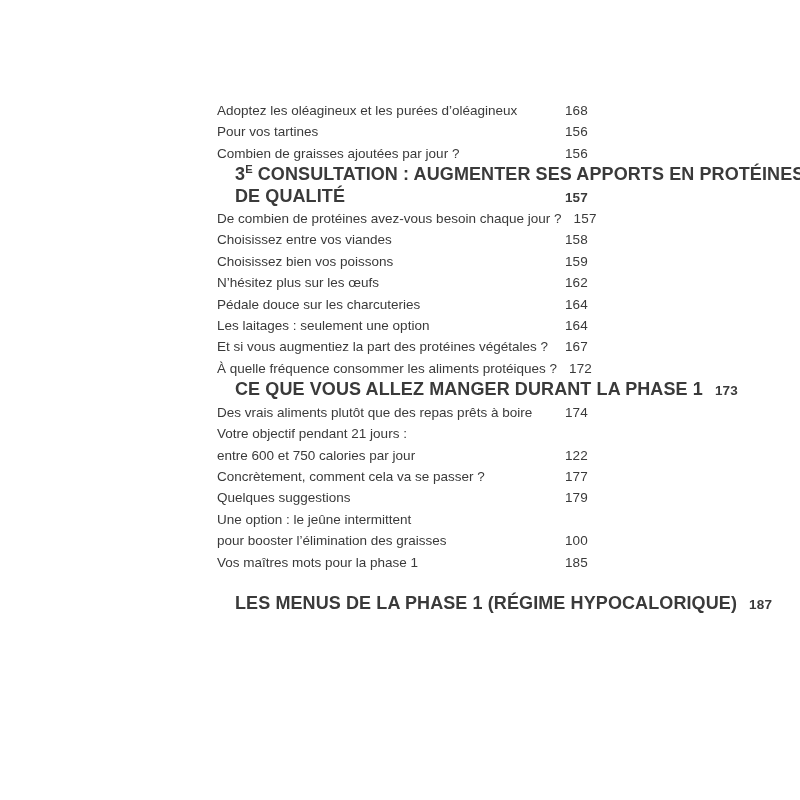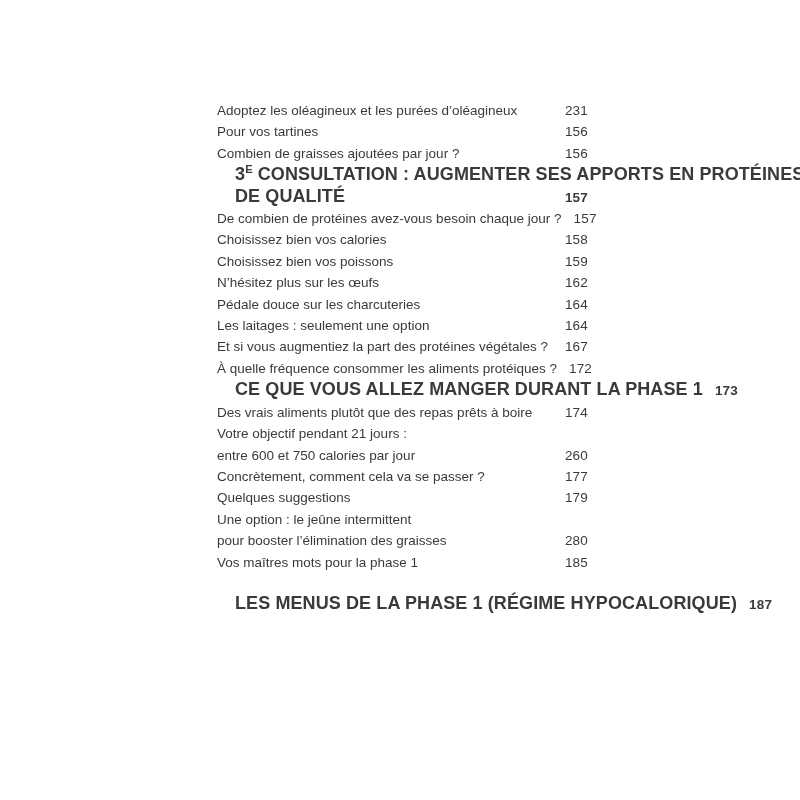--- a/index.html
+++ b/index.html
@@ -70,21 +70,21 @@
   }
 </style>
 </head>
 <body>
 
 <div class="page-canvas">
   <div class="toc">
 
     <div class="row sub">
       <span class="label">Adoptez les oléagineux et les purées d’oléagineux</span>
-      <span class="page">231</span>
+      <span class="page">168</span>
     </div>
     <div class="row sub">
       <span class="label">Pour vos tartines</span>
       <span class="page">156</span>
     </div>
     <div class="row sub">
       <span class="label">Combien de graisses ajoutées par jour ?</span>
       <span class="page">156</span>
     </div>
 
@@ -95,21 +95,21 @@
     <div class="row chaptitle">
       <span class="label">DE QUALITÉ</span>
       <span class="page">157</span>
     </div>
 
     <div class="row sub">
       <span class="label">De combien de protéines avez-vous besoin chaque jour ?</span>
       <span class="page">157</span>
     </div>
     <div class="row sub">
-      <span class="label">Choisissez bien vos calories</span>
+      <span class="label">Choisissez entre vos viandes</span>
       <span class="page">158</span>
     </div>
     <div class="row sub">
       <span class="label">Choisissez bien vos poissons</span>
       <span class="page">159</span>
     </div>
     <div class="row sub">
       <span class="label">N’hésitez plus sur les œufs</span>
       <span class="page">162</span>
     </div>
@@ -138,37 +138,37 @@
     <div class="row sub">
       <span class="label">Des vrais aliments plutôt que des repas prêts à boire</span>
       <span class="page">174</span>
     </div>
     <div class="row sub">
       <span class="label">Votre objectif pendant 21 jours :</span>
       <span class="page"></span>
     </div>
     <div class="row sub">
       <span class="label">entre 600 et 750 calories par jour</span>
-      <span class="page">260</span>
+      <span class="page">122</span>
     </div>
     <div class="row sub">
       <span class="label">Concrètement, comment cela va se passer ?</span>
       <span class="page">177</span>
     </div>
     <div class="row sub">
       <span class="label">Quelques suggestions</span>
       <span class="page">179</span>
     </div>
     <div class="row sub">
       <span class="label">Une option : le jeûne intermittent</span>
       <span class="page"></span>
     </div>
     <div class="row sub">
       <span class="label">pour booster l’élimination des graisses</span>
-      <span class="page">280</span>
+      <span class="page">100</span>
     </div>
     <div class="row sub">
       <span class="label">Vos maîtres mots pour la phase 1</span>
       <span class="page">185</span>
     </div>
 
     <div class="row chaptitle gap">
       <span class="label">LES MENUS DE LA PHASE 1 (RÉGIME HYPOCALORIQUE)</span>
       <span class="page">187</span>
     </div>

